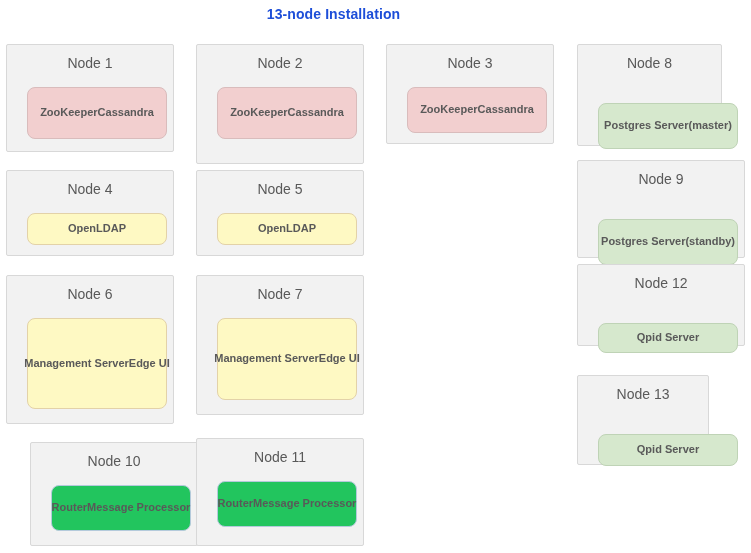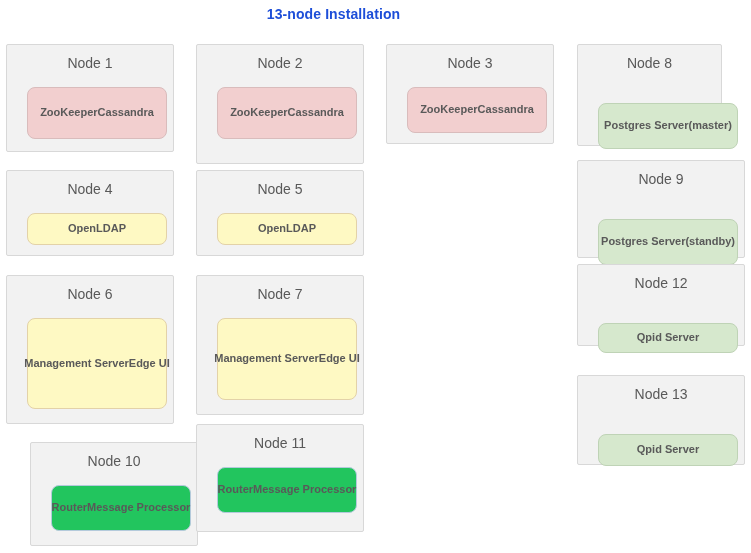--- a/index.html
+++ b/index.html
@@ -129,33 +129,33 @@
         <span class="line">Management Server</span>
         <span class="line">Edge UI</span>
       </div>
     </div>
     <div class="node-card" style="left: 577px; top: 264px; width: 168px; height: 82px;">
       <div class="node-title">Node 12</div>
       <div class="service-box svc-green" style="left: 20px; top: 42px; width: 140px; height: 30px;">
         <span class="line">Qpid Server</span>
       </div>
     </div>
-    <div class="node-card" style="left: 577px; top: 375px; width: 168px; height: 90px;">
+    <div class="node-card" style="left: 577px; top: 375px; width: 132px; height: 90px;">
       <div class="node-title">Node 13</div>
       <div class="service-box svc-green" style="left: 20px; top: 42px; width: 140px; height: 32px;">
         <span class="line">Qpid Server</span>
       </div>
     </div>
     <div class="node-card" style="left: 6px; top: 442px; width: 168px; height: 104px; margin-left: 24px;">
       <div class="node-title">Node 10</div>
       <div class="service-box svc-blue" style="left: 20px; top: 42px; width: 140px; height: 46px;">
         <span class="line">Router</span>
         <span class="line">Message Processor</span>
       </div>
     </div>
-    <div class="node-card" style="left: 196px; top: 424px; width: 168px; height: 108px;">
+    <div class="node-card" style="left: 196px; top: 438px; width: 168px; height: 108px;">
       <div class="node-title">Node 11</div>
       <div class="service-box svc-blue" style="left: 20px; top: 42px; width: 140px; height: 46px;">
         <span class="line">Router</span>
         <span class="line">Message Processor</span>
       </div>
     </div>
   </div>
 
 </body></html>

